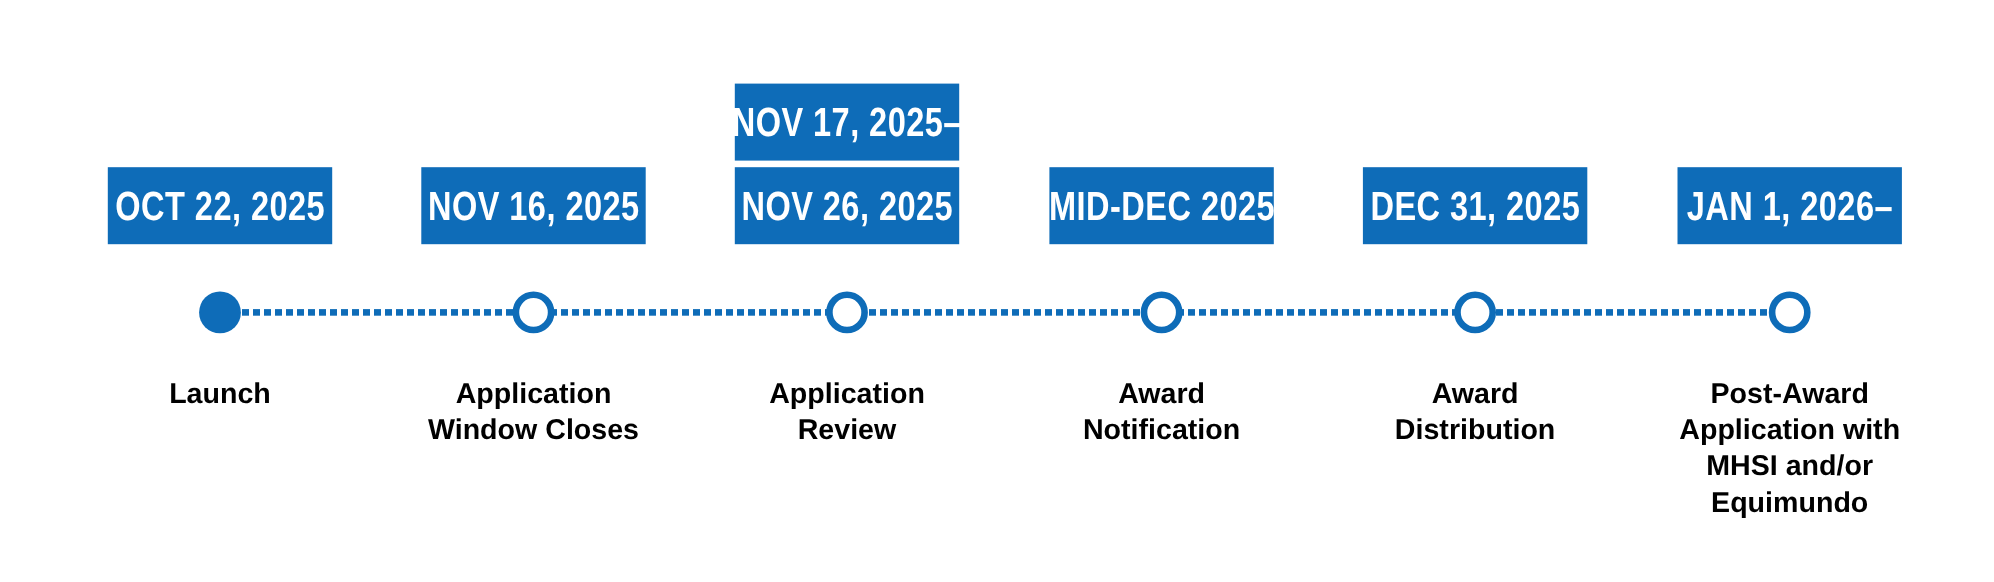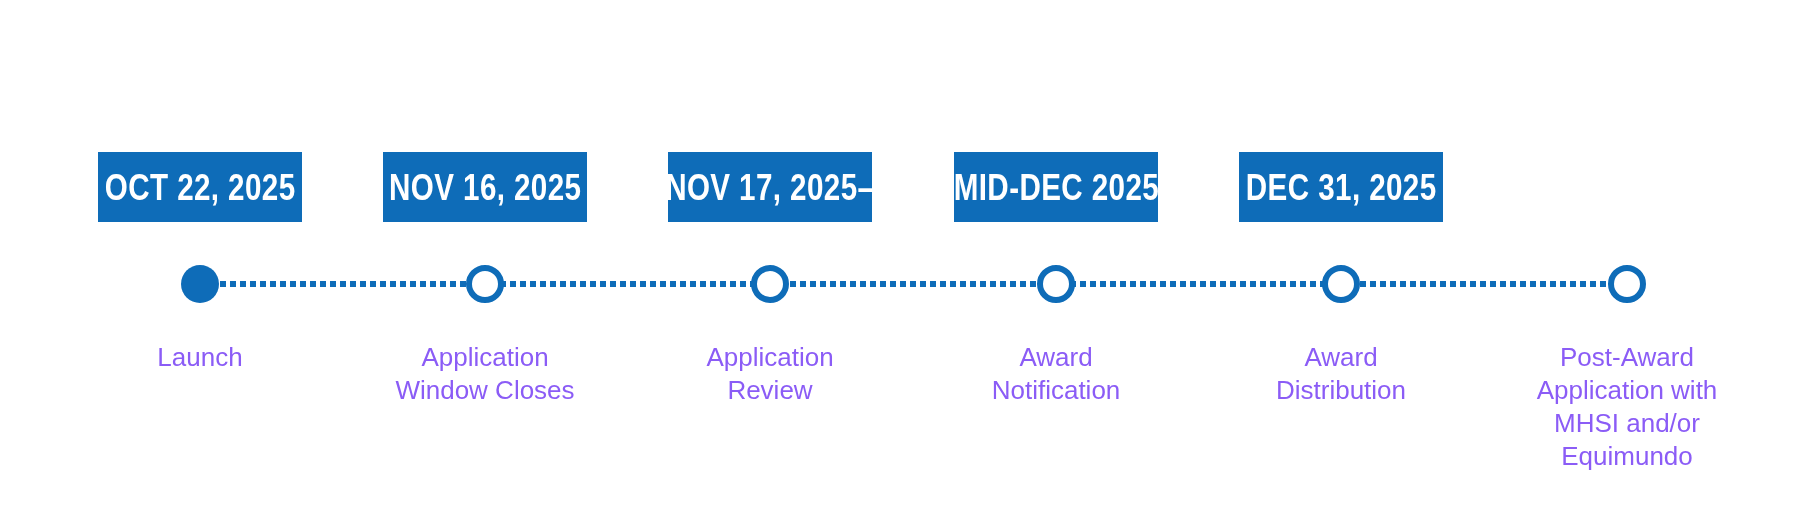--- a/index.html
+++ b/index.html
@@ -80,23 +80,23 @@
   }
   .node.filled { background: #0E6CB8; }
   .node.open   { background: #ffffff; border: 6px solid #0E6CB8; }
   .label {
     position: absolute;
     top: 341px;
     left: 0;
     transform: translateX(-50%);
     width: 300px;
     text-align: center;
-    color: #8b5cf6;
+    color: #000000;
     font-size: 26px;
-    font-weight: 400;
+    font-weight: 700;
     line-height: 33px;
     white-space: pre-line;
     z-index: 3;
   }
 </style>
 </head>
 <body>
 
 <div class="canvas">
 
@@ -121,20 +121,23 @@
     <div class="node open"></div>
     <div class="label">Application
 Window Closes</div>
   </div>
 
   <div class="milestone" style="left:770px">
     <div class="badges">
       <div class="badge">
         <span class="badge-text">NOV 17, 2025–</span>
       </div>
+      <div class="badge">
+        <span class="badge-text">NOV 26, 2025</span>
+      </div>
     </div>
     <div class="node open"></div>
     <div class="label">Application
 Review</div>
   </div>
 
   <div class="milestone" style="left:1056px">
     <div class="badges">
       <div class="badge">
         <span class="badge-text">MID-DEC 2025</span>
@@ -151,20 +154,23 @@
         <span class="badge-text">DEC 31, 2025</span>
       </div>
     </div>
     <div class="node open"></div>
     <div class="label">Award
 Distribution</div>
   </div>
 
   <div class="milestone" style="left:1627px">
     <div class="badges">
+      <div class="badge">
+        <span class="badge-text">JAN 1, 2026–</span>
+      </div>
     </div>
     <div class="node open"></div>
     <div class="label">Post-Award
 Application with
 MHSI and/or
 Equimundo</div>
   </div>
 
 </div>
 

